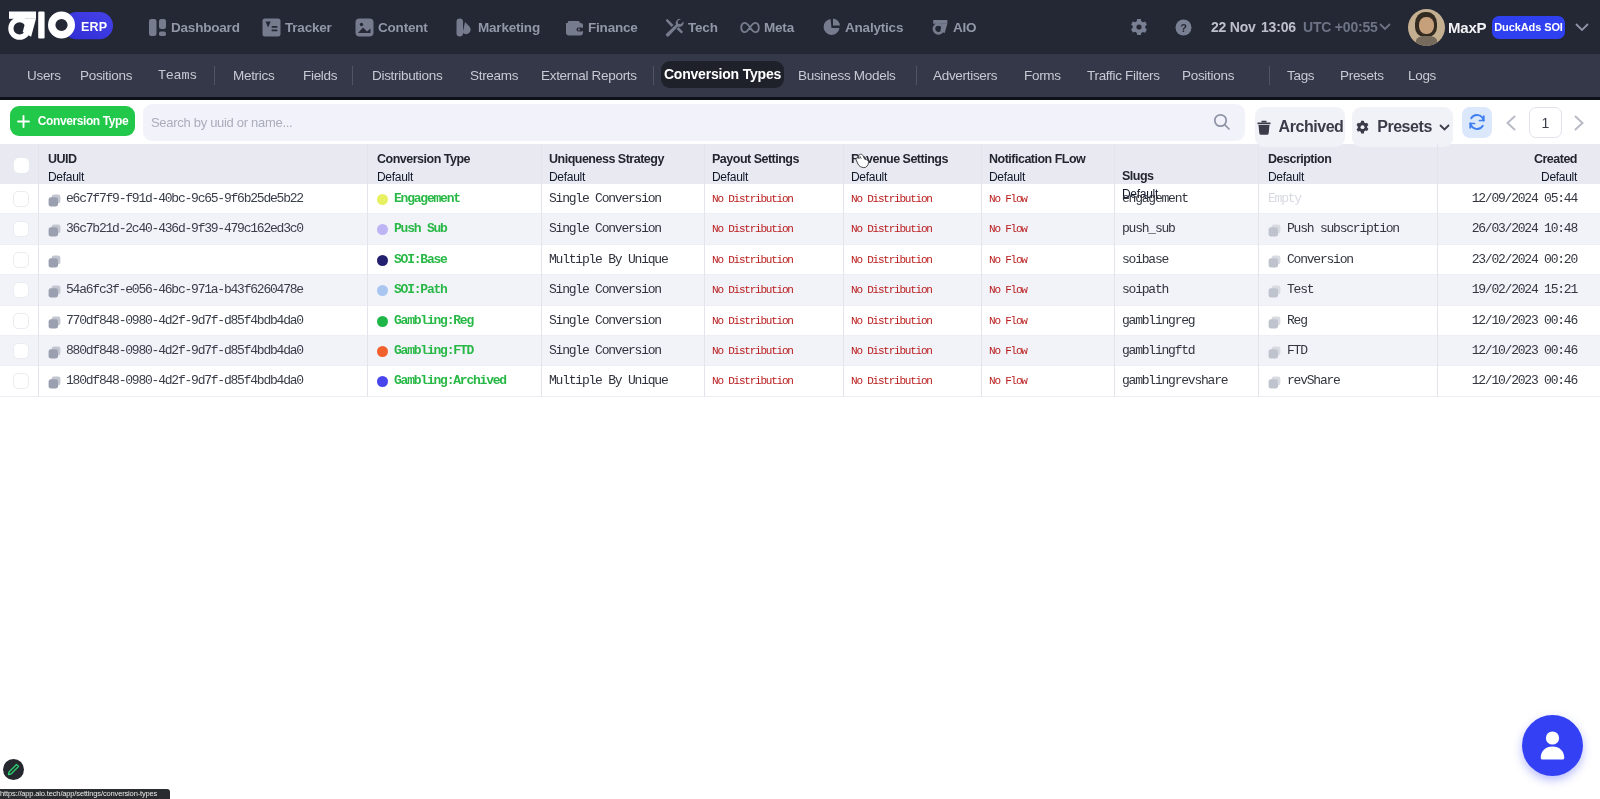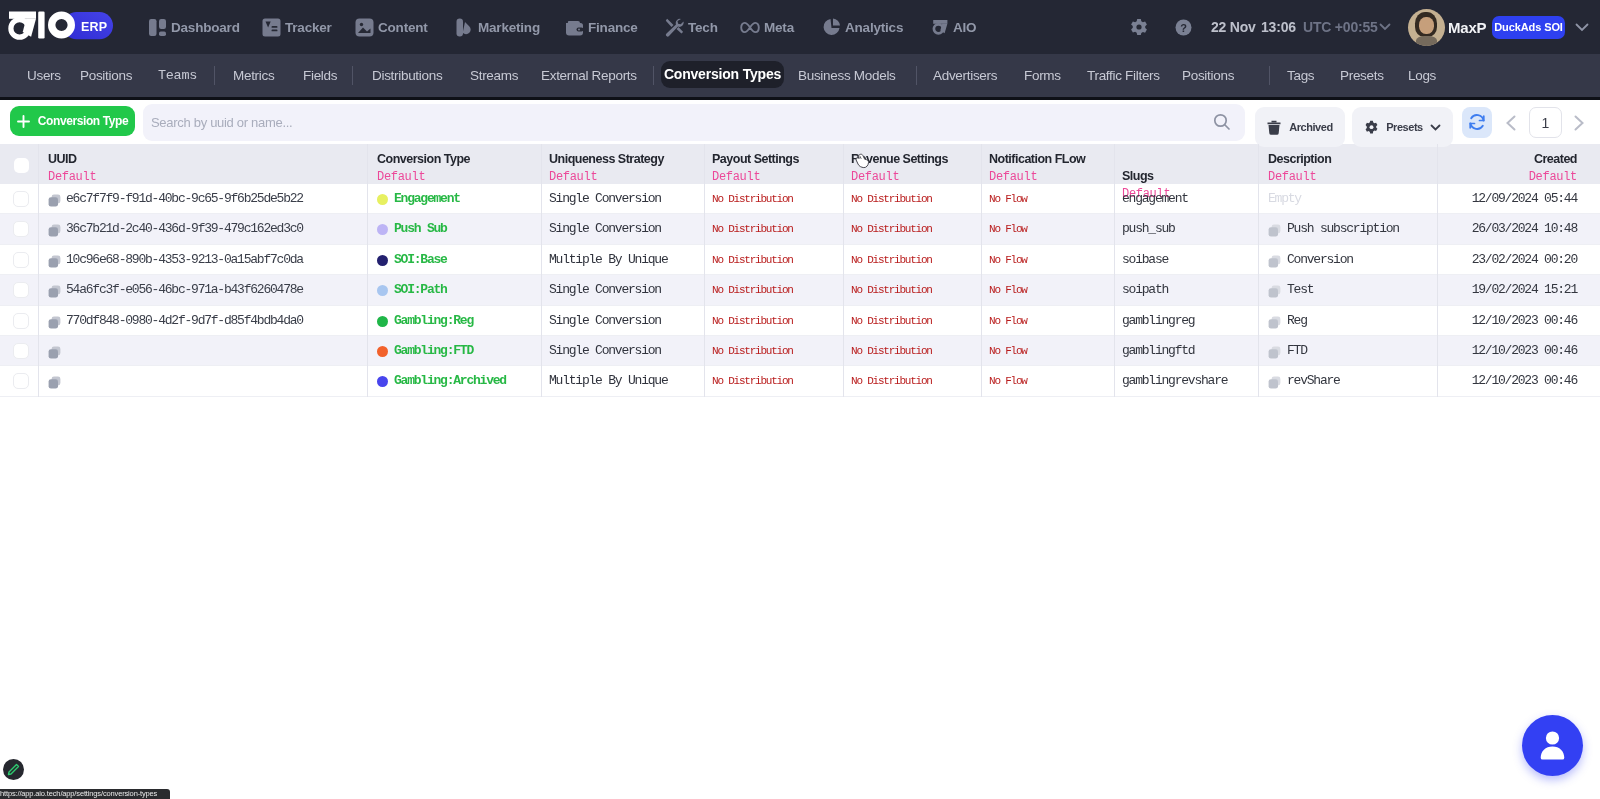--- a/index.html
+++ b/index.html
@@ -20,27 +20,27 @@
 .logo { position:absolute; left:9px; top:11px; }
 
 
 .n2item { position:absolute; top:54px; height:43px; line-height:43px; color:#c7c9d4; font-size:13.5px; letter-spacing:-0.3px; }
 .n2sep { position:absolute; top:66px; width:1px; height:19px; background:#50536200; background:#515466; }
 .n2pill { position:absolute; left:661px; top:61px; width:123px; height:27px; background:#1e202a; border-radius:9px; color:#fff; font-weight:700; font-size:14px; letter-spacing:-0.2px; text-align:center; line-height:27px; }
 
 
 .btn-green { position:absolute; left:10px; top:106px; width:125px; height:30px; background:#21c84a; border-radius:9px; color:#fff; font-size:12px; font-weight:700; letter-spacing:-0.4px; display:flex; align-items:center; justify-content:center; gap:8px; white-space:nowrap; }
 .search { position:absolute; left:143px; top:104px; width:1102px; height:37px; background:#f2f2fa; border-radius:9px; color:#a9adbc; font-size:13px; line-height:37px; padding-left:8px; letter-spacing:-0.3px; }
-.btn-gray { position:absolute; top:107px; height:40px; background:#f1f2f7; border-radius:9px; color:#3a3d49; font-size:11px; font-weight:700; display:flex; align-items:center; justify-content:center; letter-spacing:-0.45px; }
+.btn-gray { position:absolute; top:107px; height:40px; background:#f1f2f7; border-radius:9px; color:#3a3d49; font-size:16px; font-weight:700; display:flex; align-items:center; justify-content:center; letter-spacing:-0.45px; }
 .pagbox { position:absolute; left:1529px; top:107px; width:33px; height:31px; background:#fff; border:1px solid #e2e3ea; border-radius:7px; text-align:center; line-height:30px; color:#3a3d49; font-size:14px; }
 
 
 .hcell { position:absolute; top:144px; }
 .htitle { font-size:12.5px; font-weight:700; color:#23262f; letter-spacing:-0.5px; line-height:13px; margin-top:9px; }
-.hsub { font-size:12px; color:#ec4899; letter-spacing:-0.3px; line-height:12px; margin-top:5px;font-family:Liberation Mono, monospace; }
+.hsub { font-size:12px; color:#0f172a; letter-spacing:-0.3px; line-height:12px; margin-top:5px; }
 .vline { position:absolute; width:1px; background:#e3e4ec; }
 .row { position:absolute; left:0; width:1600px; height:30.4px; }
 .row.even { background:#f2f2f9; }
 .row .bline { position:absolute; left:0; right:0; bottom:0; height:1px; background:#eeeff4; }
 .mono { font-family:"Liberation Mono", monospace; }
 .cell { position:absolute; top:0; height:30.4px; line-height:30.4px; white-space:nowrap; }
 .uuid { left:66px; font-size:13px; letter-spacing:-1.22px; color:#3a3e49;font-family:Liberation Mono, monospace; }
 .ctname { font-size:13px; letter-spacing:-1.22px; color:#27b845; font-weight:700; }
 .uniq { left:549px; font-size:13px; letter-spacing:-1.22px; color:#30333d; }
 .nodist { font-size:11px; letter-spacing:-1.22px; color:#b91c1c; }
@@ -324,21 +324,20 @@
       <div class="cell mono desc" style="left:1287px;">Push subscription</div>
       <div class="cell mono created" style="right:23px; position:absolute;">26/03/2024 10:48</div>
       <div class="bline"></div>
     </div>
     <div class="row " style="top:244.8px;">
       <div class="cb"></div>
       <div class="copyic"><svg width="13" height="13" viewBox="0 0 13 13">
           <rect x="3.6" y="0.6" width="8.8" height="8.8" rx="2.4" fill="#c3c6d0"></rect>
           <rect x="0.6" y="3.2" width="9.4" height="9.4" rx="2.4" fill="#9aa0af"></rect>
         </svg></div>
-      <div class="cell mono uuid">10c96e68-890b-4353-9213-0a15abf7c0da</div>
       <div class="dot" style="background:#23206f;"></div>
       <div class="cell mono ctname" style="left:394px;">SOI:Base</div>
       <div class="cell mono uniq">Multiple By Unique</div>
       <div class="cell mono nodist" style="left:712px;">No Distribution</div>
       <div class="cell mono nodist" style="left:851px;">No Distribution</div>
       <div class="cell mono nodist" style="left:989px;">No Flow</div>
       <div class="cell mono slug">soibase</div>
       <div class="descic"><svg width="13" height="13" viewBox="0 0 13 13">
           <rect x="3.6" y="0.6" width="8.8" height="8.8" rx="2.4" fill="#d9dbe2"></rect>
           <rect x="0.6" y="3.2" width="9.4" height="9.4" rx="2.4" fill="#bfc3cd"></rect>
@@ -390,20 +389,21 @@
       <div class="cell mono desc" style="left:1287px;">Reg</div>
       <div class="cell mono created" style="right:23px; position:absolute;">12/10/2023 00:46</div>
       <div class="bline"></div>
     </div>
     <div class="row even" style="top:336px;">
       <div class="cb"></div>
       <div class="copyic"><svg width="13" height="13" viewBox="0 0 13 13">
           <rect x="3.6" y="0.6" width="8.8" height="8.8" rx="2.4" fill="#c3c6d0"></rect>
           <rect x="0.6" y="3.2" width="9.4" height="9.4" rx="2.4" fill="#9aa0af"></rect>
         </svg></div>
+      <div class="cell mono uuid">880df848-0980-4d2f-9d7f-d85f4bdb4da0</div>
       <div class="dot" style="background:#f2612b;"></div>
       <div class="cell mono ctname" style="left:394px;">Gambling:FTD</div>
       <div class="cell mono uniq">Single Conversion</div>
       <div class="cell mono nodist" style="left:712px;">No Distribution</div>
       <div class="cell mono nodist" style="left:851px;">No Distribution</div>
       <div class="cell mono nodist" style="left:989px;">No Flow</div>
       <div class="cell mono slug">gamblingftd</div>
       <div class="descic"><svg width="13" height="13" viewBox="0 0 13 13">
           <rect x="3.6" y="0.6" width="8.8" height="8.8" rx="2.4" fill="#d9dbe2"></rect>
           <rect x="0.6" y="3.2" width="9.4" height="9.4" rx="2.4" fill="#bfc3cd"></rect>
@@ -411,20 +411,21 @@
       <div class="cell mono desc" style="left:1287px;">FTD</div>
       <div class="cell mono created" style="right:23px; position:absolute;">12/10/2023 00:46</div>
       <div class="bline"></div>
     </div>
     <div class="row " style="top:366.4px;">
       <div class="cb"></div>
       <div class="copyic"><svg width="13" height="13" viewBox="0 0 13 13">
           <rect x="3.6" y="0.6" width="8.8" height="8.8" rx="2.4" fill="#c3c6d0"></rect>
           <rect x="0.6" y="3.2" width="9.4" height="9.4" rx="2.4" fill="#9aa0af"></rect>
         </svg></div>
+      <div class="cell mono uuid">180df848-0980-4d2f-9d7f-d85f4bdb4da0</div>
       <div class="dot" style="background:#4845ed;"></div>
       <div class="cell mono ctname" style="left:394px;">Gambling:Archived</div>
       <div class="cell mono uniq">Multiple By Unique</div>
       <div class="cell mono nodist" style="left:712px;">No Distribution</div>
       <div class="cell mono nodist" style="left:851px;">No Distribution</div>
       <div class="cell mono nodist" style="left:989px;">No Flow</div>
       <div class="cell mono slug">gamblingrevshare</div>
       <div class="descic"><svg width="13" height="13" viewBox="0 0 13 13">
           <rect x="3.6" y="0.6" width="8.8" height="8.8" rx="2.4" fill="#d9dbe2"></rect>
           <rect x="0.6" y="3.2" width="9.4" height="9.4" rx="2.4" fill="#bfc3cd"></rect>

